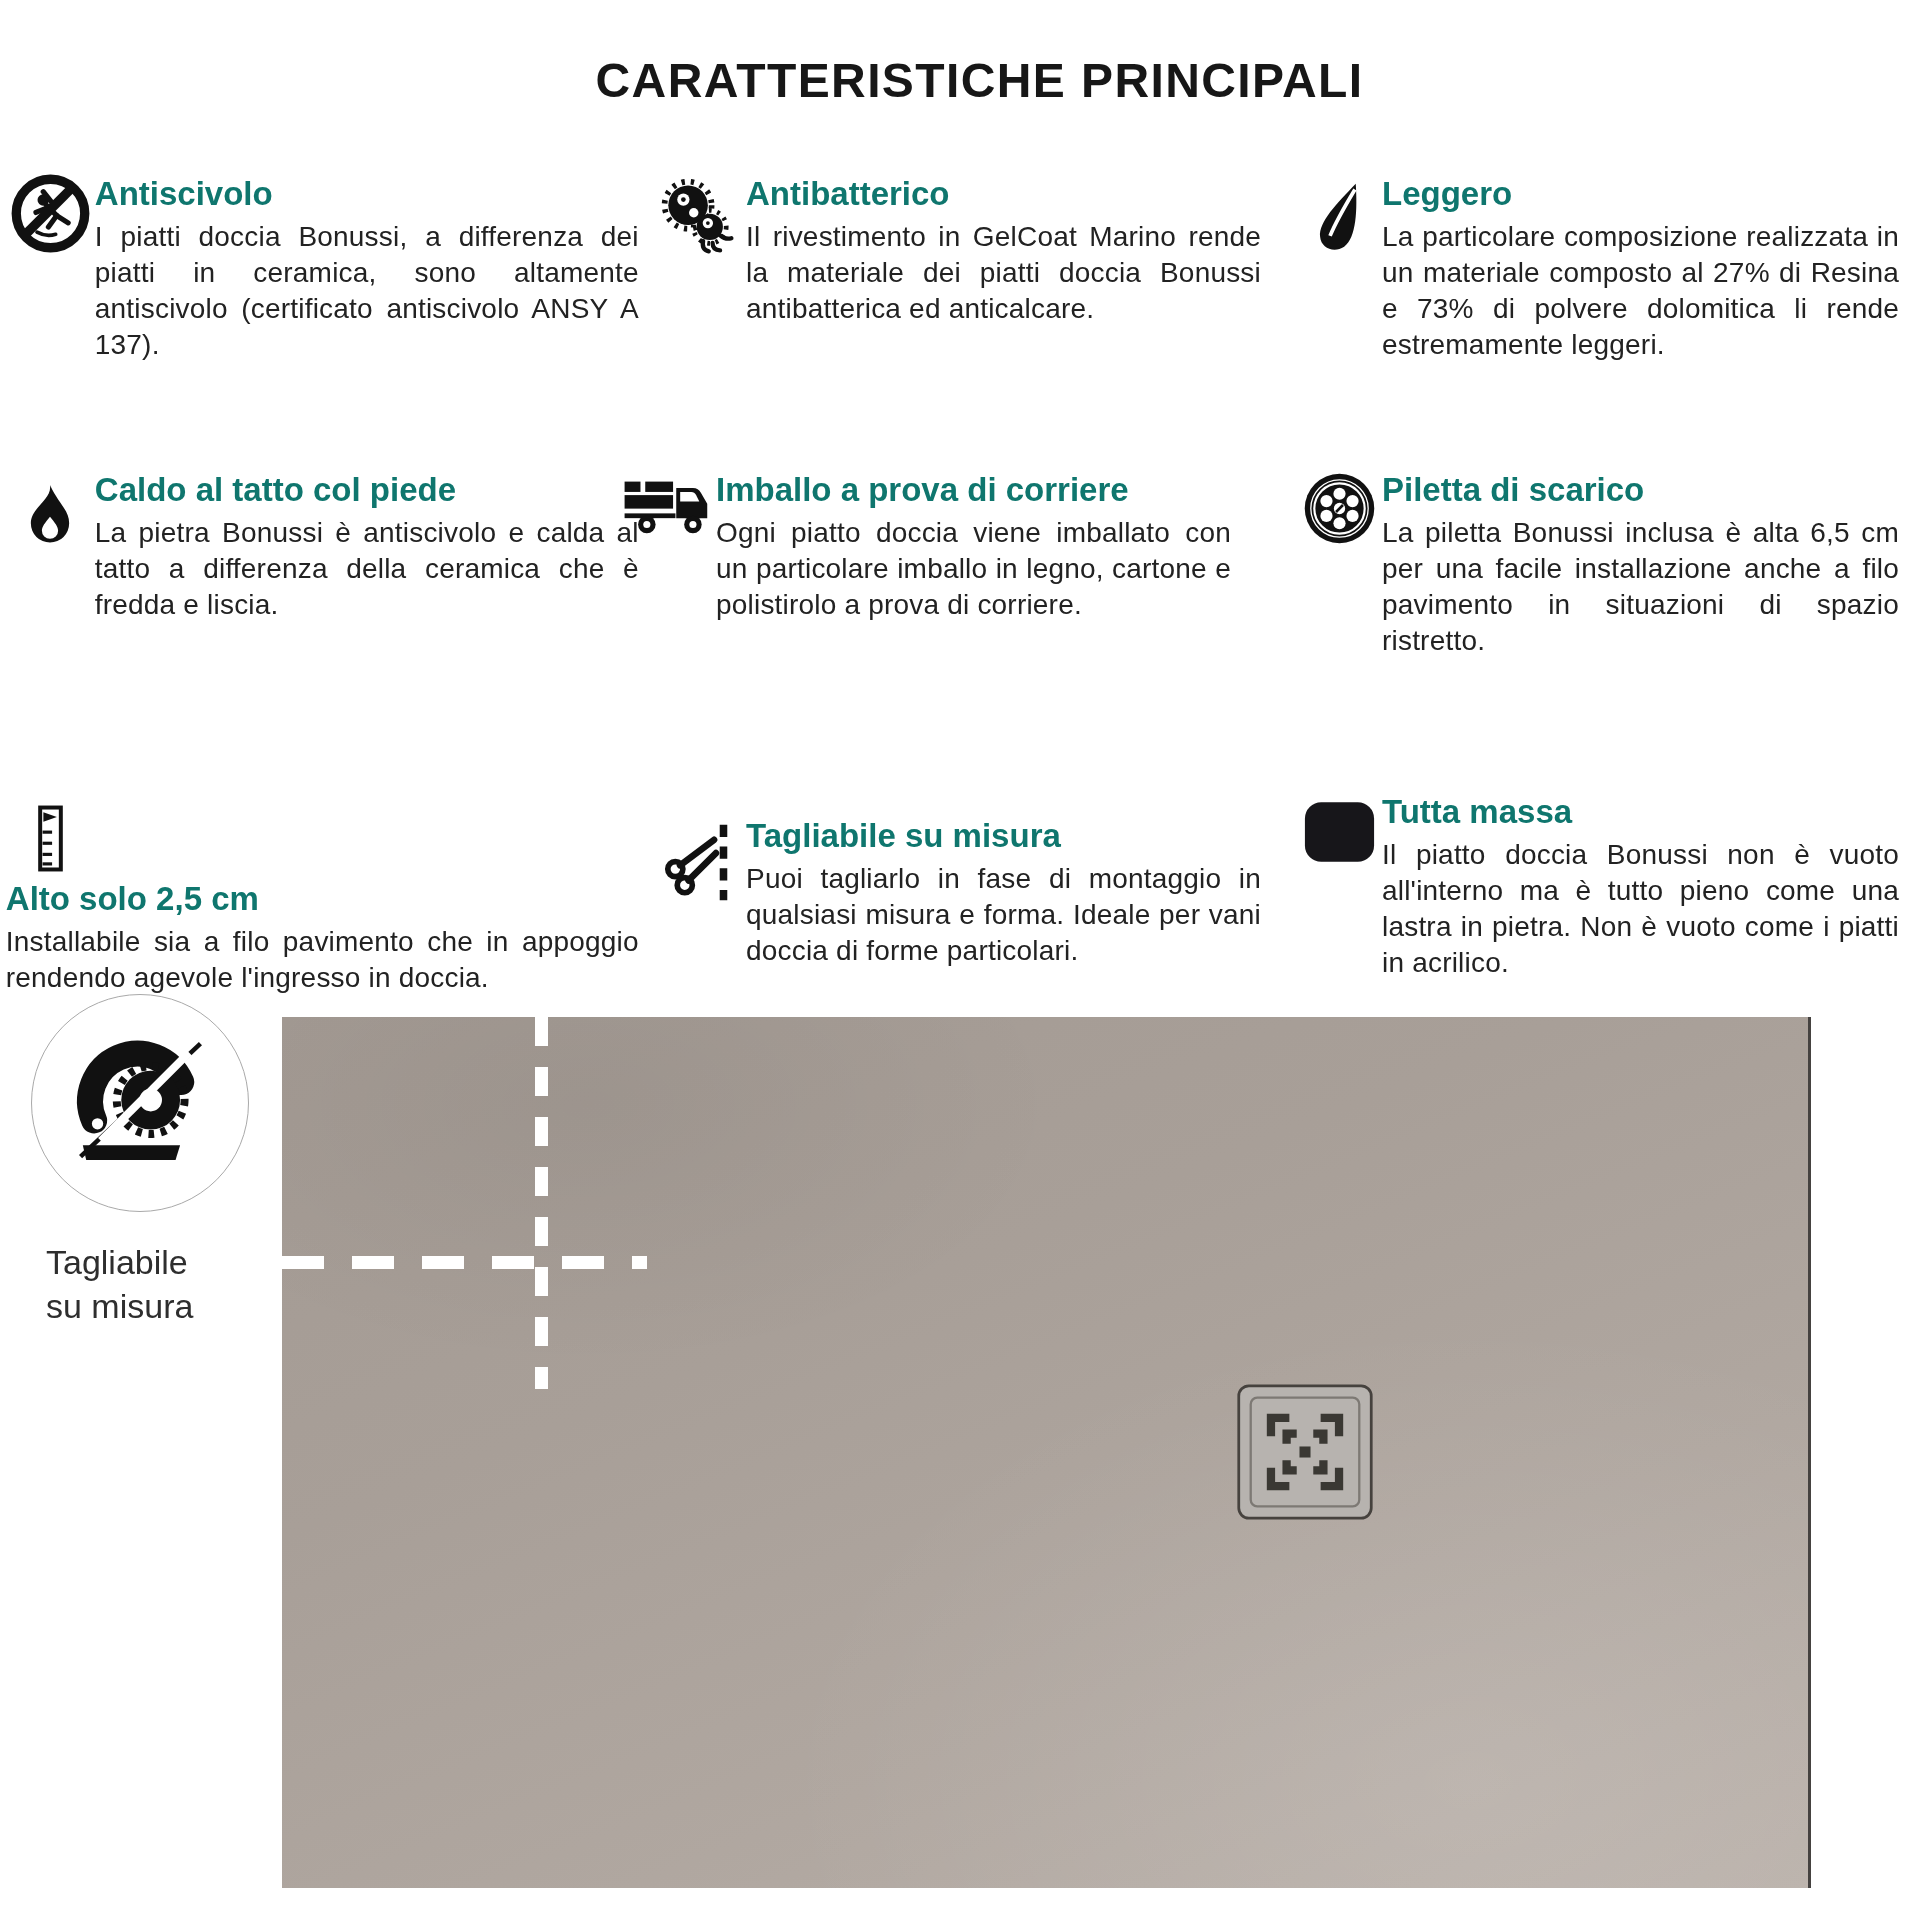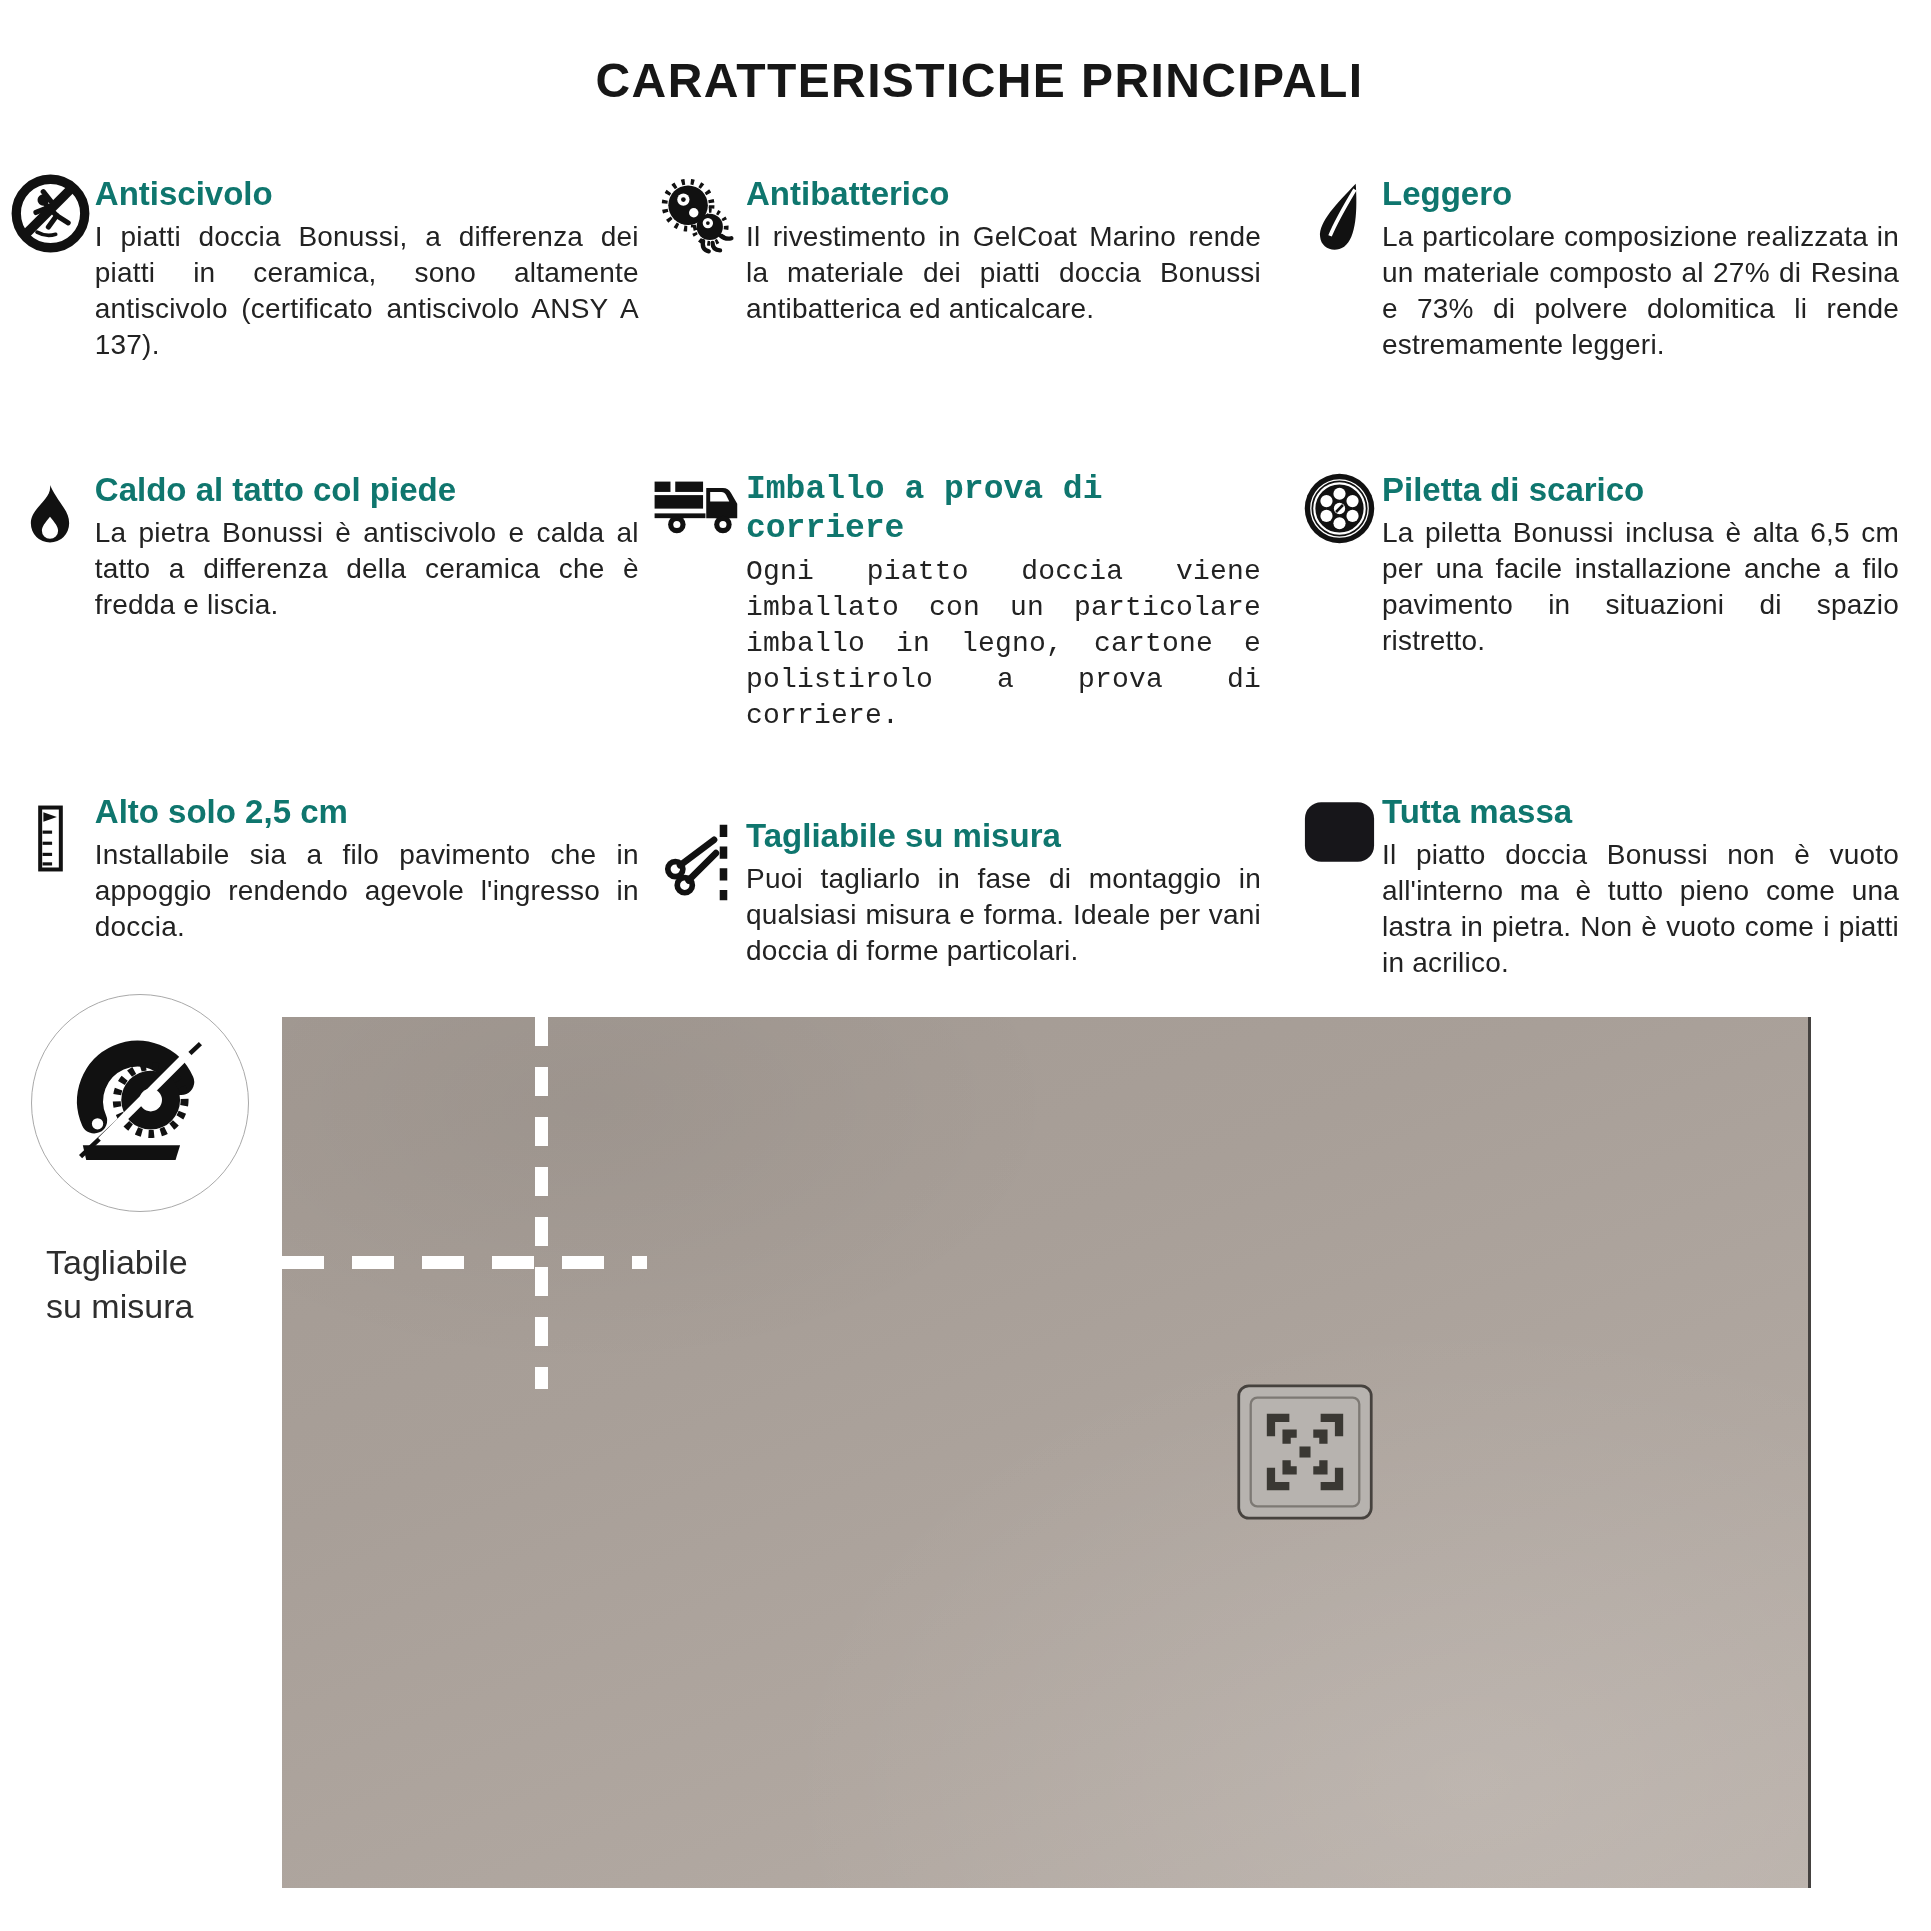--- a/index.html
+++ b/index.html
@@ -19,23 +19,23 @@
   .col-a .gutter{width:89px;}
   .col-b .gutter{width:97px;}
   .col-c .gutter{width:85px;}
   .feature .content{flex:1 1 auto;min-width:0;}
   .feature h3{margin:0 0 5.8px 0;font-size:33px;line-height:39px;font-weight:700;color:#0f766e;}
   .feature p{margin:0;font-size:28px;line-height:36px;text-align:justify;color:#222222;letter-spacing:0.2px;}
   .f1{left:5.8px;   top:174px; width:633px;}
   .f2{left:649px; top:174px; width:612px;}
   .f3{left:1297px;top:174px; width:602px;}
   .f4{left:5.8px;   top:470px; width:633px;}
-  .f5{left:649px; top:470px; width:612px;font-family:Liberation Mono, monospace;}
+  .f5{left:619px; top:470px; width:612px;}
   .f6{left:1297px;top:470px; width:602px;}
-  .f7{left:5.8px;   top:792px; width:633px;}
+  .f7{left:5.8px;   top:792px; width:633px;flex-direction:column;}
   .f8{left:649px; top:816px; width:612px;}
   .f9{left:1297px;top:792px; width:602px;}
   
   .photo{
     position:absolute;left:282px;top:1017px;width:1526px;height:871px;
     background:
       radial-gradient(1159px 772px at 78% 88%, rgba(255,255,255,.12), rgba(255,255,255,0) 60%),
       radial-gradient(869px 483px at 20% 10%, rgba(0,0,0,.05), rgba(0,0,0,0) 55%),
       linear-gradient(158deg,#a39a93 0%,#a89f98 35%,#b0a7a0 68%,#b9b0a9 100%);
     border-right:3.9px solid #454240;

